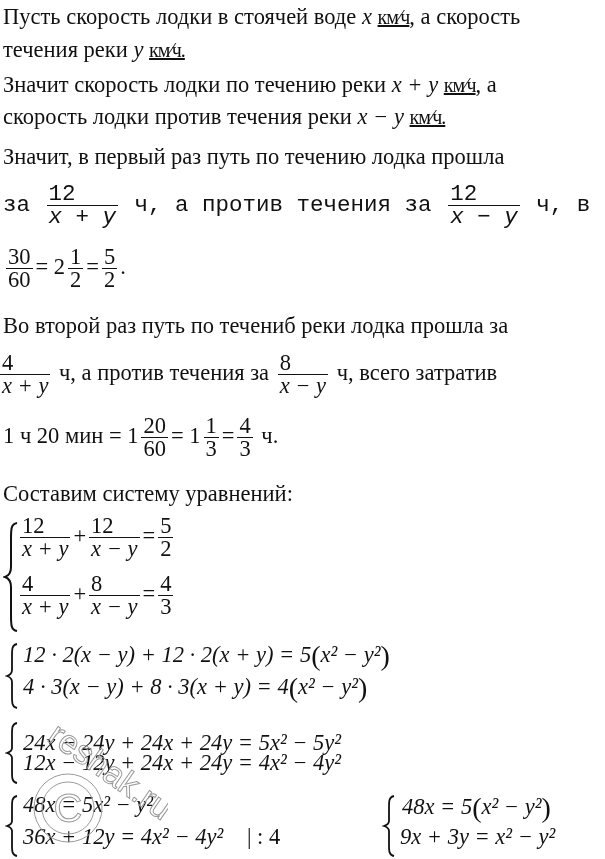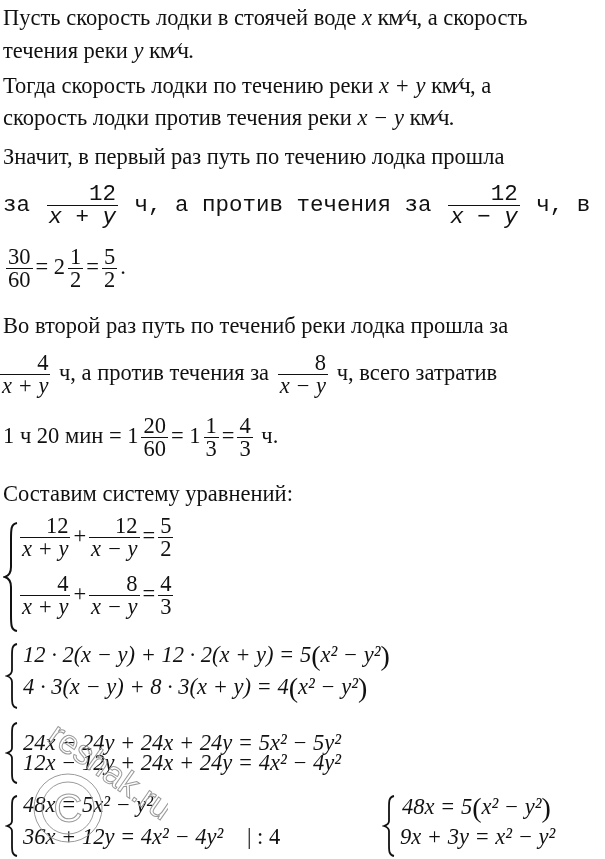--- a/index.html
+++ b/index.html
@@ -3,24 +3,24 @@
 <meta charset="utf-8">
 <style>
   html, body { margin:0; padding:0; background:#ffffff; }
   body {
     width:605px; height:859px; position:relative; overflow:hidden;
     font-family:"Liberation Serif", "DejaVu Serif", serif;
     color:#111; font-size:22.5px;
   }
   .line { position:absolute; left:3px; white-space:nowrap; line-height:26px; }
   .i { font-style:italic; }
-  .frac { display:inline-block; vertical-align:middle; text-align:right; margin:0 3px; }
+  .frac { display:inline-block; vertical-align:middle; text-align:left; margin:0 3px; }
   .frac .num { display:block; line-height:22px; padding:0 2px; }
   .frac .den { display:block; line-height:22px; border-top:1.4px solid #111; padding:0 2px; }
-  .unit { font-size:24px; letter-spacing:-1px; }
+  .unit { font-size:20px; letter-spacing:-1px;text-decoration:underline; }
   .sys { position:absolute; left:3px; white-space:nowrap; }
   .brace { position:absolute; left:0; font-weight:normal; transform-origin:top left; }
   .sys .row { position:absolute; white-space:nowrap; }
   .big-paren { font-size:28px; font-weight:lighter; vertical-align:-3px; }
   .watermark {
     position:absolute; left:18px; top:700px; width:150px; height:150px; pointer-events:none;
   }
 </style>
 </head>
 <body>
@@ -31,21 +31,21 @@
   <span class="unit">км⁄ч</span><span>, а скорость</span>
 </div>
 
 <div class="line" style="top:37px;">
   <span>течения реки</span>
   <span class="i">y</span>
   <span class="unit">км⁄ч.</span>
 </div>
 
 <div class="line" style="top:72px;">
-  <span>Тогда скорость лодки по течению реки</span>
+  <span>Значит скорость лодки по течению реки</span>
   <span class="i">x + y</span>
   <span class="unit">км⁄ч</span><span>, а</span>
 </div>
 
 <div class="line" style="top:104px;">
   <span>скорость лодки против течения реки</span>
   <span class="i">x − y</span>
   <span class="unit">км⁄ч.</span>
 </div>
 

